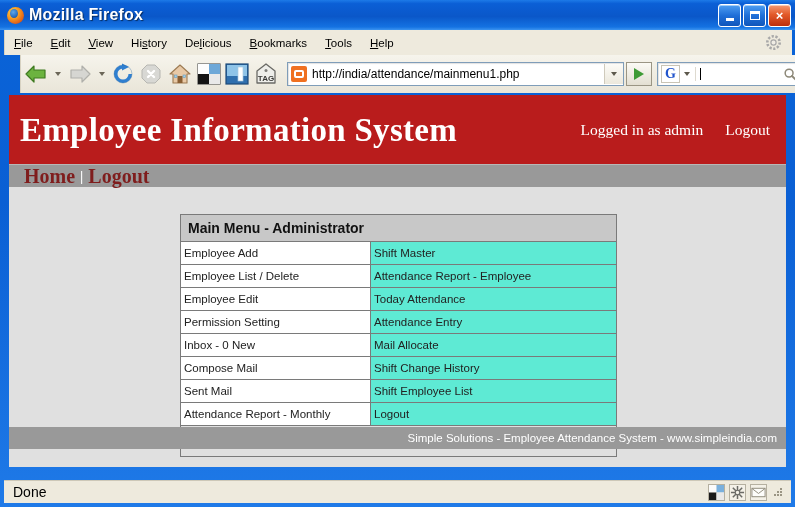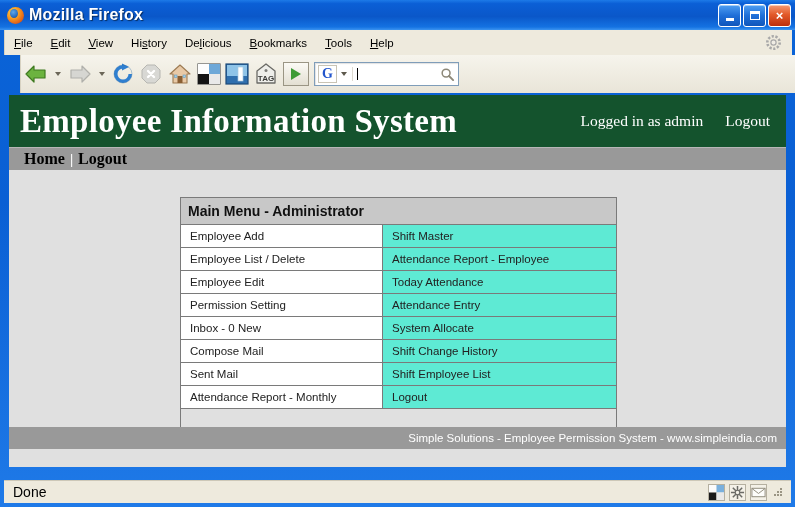--- a/index.html
+++ b/index.html
@@ -118,50 +118,50 @@
   #search-input{flex:1;font-size:12px;color:#000;border-left:1px solid #dedad0;padding-left:4px;}
   #search-input:before{content:"";display:inline-block;width:1px;height:12px;background:#000;vertical-align:-2px;}
   #search-go{width:22px;height:20px;flex:none;display:flex;align-items:center;justify-content:center;}
 
   
   #viewport{
     position:absolute;left:9px;top:95px;width:777px;height:372px;
     background:#e0e0e0;overflow:hidden;
   }
   #sitehead{
-    height:52px;background:#14532d;position:relative;
+    height:69px;background:#b91c1c;position:relative;
     display:flex;align-items:center;justify-content:space-between;gap:28px;
   }
   #sitetitle{
     font-family:"Liberation Serif",serif;font-size:33px;color:#fff;
     font-weight:bold;margin-left:11px;letter-spacing:.3px;line-height:40px;
   }
   #headright{
     display:flex;align-items:center;gap:22px;margin-right:16px;
     font-family:"Liberation Serif",serif;font-size:15.5px;color:#fff;font-weight:normal;
   }
   #subnav{
     height:22px;background:#999999;display:flex;align-items:center;
     border-top:1px solid #b7b7b7;
   }
   #subnav .snlink{
-    font-family:"Liberation Serif",serif;font-size:16px;color:#000000;font-weight:bold;
+    font-family:"Liberation Serif",serif;font-size:20px;color:#7f1d1d;font-weight:bold;
   }
   #subnav .snsep{color:#ffffff;font-family:"Liberation Serif",serif;font-size:14.5px;margin:0 5px;font-weight:bold;}
   #subnav-inner{margin-left:15px;display:flex;align-items:center;}
 
   
   #content{padding-top:27px;}
   #menu-table{
     margin-left:171px;border-collapse:collapse;width:437px;
     border:1px solid #7a7a7a;
     font-size:11.5px;color:#222;
   }
   #menu-table td{
-    border:1px solid #7a7a7a;padding:5px 9px;height:11px;
+    border:1px solid #7a7a7a;padding:5px 3px;height:11px;
   }
   #menu-table tr.hdr td{
     background:#c8c8c8;font-weight:bold;font-size:14px;color:#111;padding:5px 7px;
   }
   #menu-table td.left{background:#ffffff;width:183px;}
   #menu-table td.right{background:#5eead4;}
   #menu-table td.spacer{background:#e0e0e0;height:20px;}
   
   #sitefooter{
     position:absolute;left:0;bottom:18px;width:777px;height:22px;
@@ -270,20 +270,27 @@
       </svg>
     </div>
     <div class="navicon" style="width:30px">
       <svg class="tbimg" viewBox="0 0 24 24">
         <path d="M3 9 L12 2 L21 9 L21 21 L3 21 Z" fill="#eeeeea" stroke="#6a6a66" stroke-width="1.3" stroke-linejoin="round"></path>
         <circle cx="12" cy="8.5" r="1.5" fill="#7d7d79"></circle>
         <text x="12" y="19" font-family="Liberation Sans, sans-serif" font-size="8" font-weight="bold" fill="#3a3a38" text-anchor="middle">TAG</text>
       </svg>
     </div>
 
+    <div id="urlbar">
+      <div id="url-favicon"></div>
+      <div id="url-text" title="http://india/attendance/mainmenu1.php">http://india/attendance/mainmenu1.php</div>
+      <div id="url-dropdown">
+        <div style="width:0;height:0;border-left:3.5px solid transparent;border-right:3.5px solid transparent;border-top:4px solid #5d594d;"></div>
+      </div>
+    </div>
     <div id="go-btn">
       <div id="go-tri"></div>
     </div>
 
     <div id="searchbox">
       <div id="g-icon">G</div>
       <div id="search-caret"></div>
       <div id="search-input" placeholder=""></div>
       <div id="search-go">
         <svg width="15" height="15" viewBox="0 0 16 16">
@@ -329,21 +336,21 @@
             <tr>
               <td class="left">Employee Edit</td>
               <td class="right">Today Attendance</td>
             </tr>
             <tr>
               <td class="left">Permission Setting</td>
               <td class="right">Attendance Entry</td>
             </tr>
             <tr>
               <td class="left">Inbox - 0 New</td>
-              <td class="right">System Allocate</td>
+              <td class="right">Mail Allocate</td>
             </tr>
             <tr>
               <td class="left">Compose Mail</td>
               <td class="right">Shift Change History</td>
             </tr>
             <tr>
               <td class="left">Sent Mail</td>
               <td class="right">Shift Employee List</td>
             </tr>
             <tr>
@@ -351,21 +358,21 @@
               <td class="right">Logout</td>
             </tr>
             <tr>
               <td class="spacer" colspan="2">&nbsp;</td>
             </tr>
           </tbody>
       </table>
     </div>
 
     <div id="sitefooter">
-      <div id="footer-text">Simple Solutions - Employee Permission System - www.simpleindia.com</div>
+      <div id="footer-text">Simple Solutions - Employee Attendance System - www.simpleindia.com</div>
     </div>
   </div>
 
   <div id="statusbar">
     <div id="status-text">Done</div>
     <div id="status-icons">
       <svg class="sbox" viewBox="0 0 16 16">
         <rect x="0" y="0" width="8" height="8" fill="#fbfbfb"></rect>
           <rect x="8" y="0" width="8" height="8" fill="#7ab0dd"></rect>
         <rect x="0" y="8" width="8" height="8" fill="#1a1a1a"></rect>

